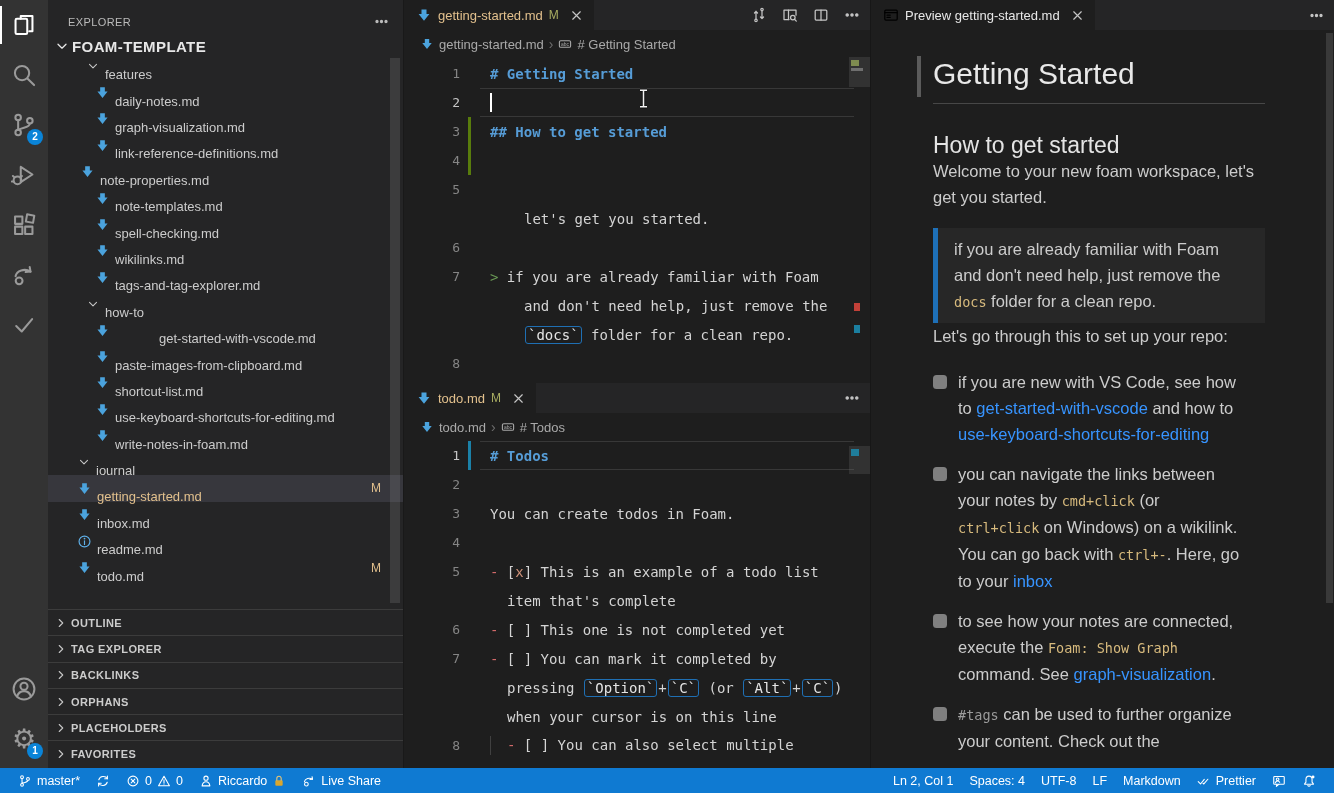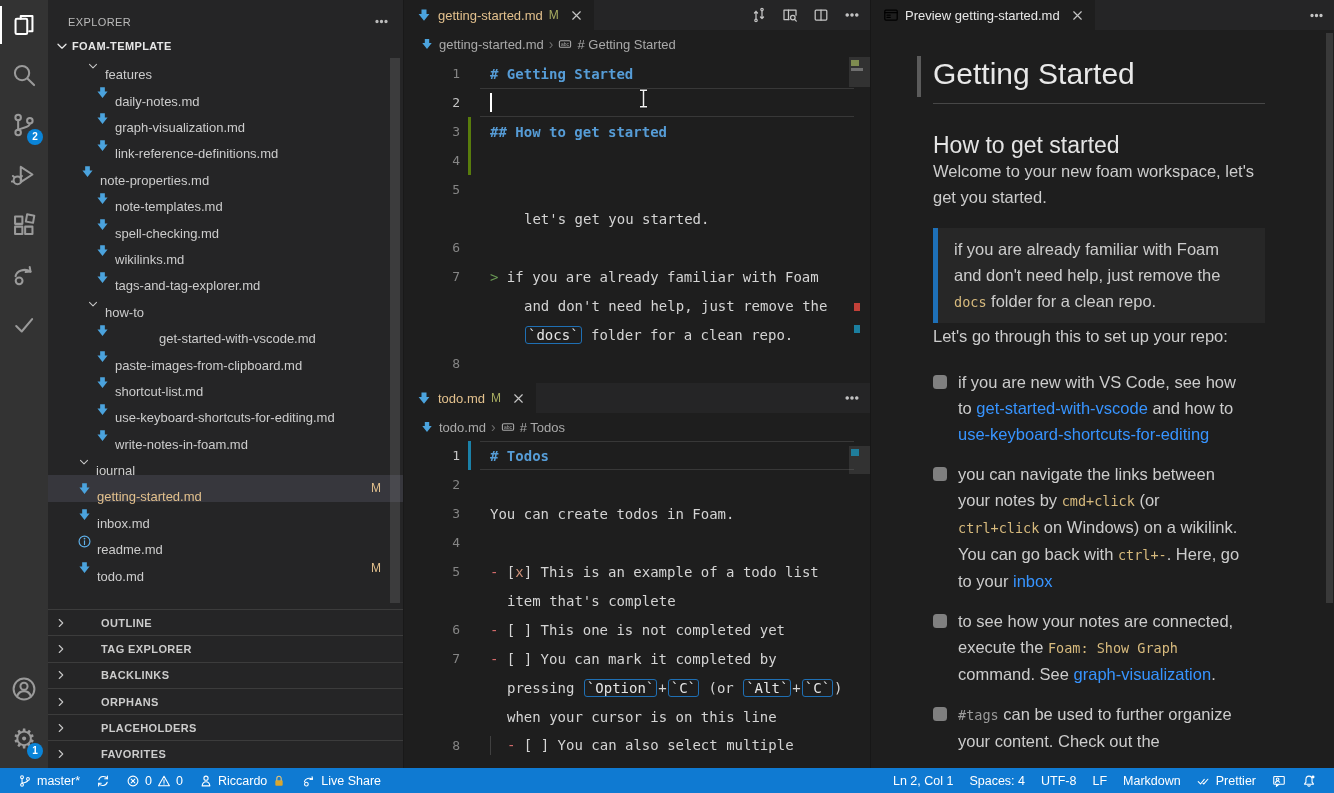--- a/index.html
+++ b/index.html
@@ -15,30 +15,30 @@
   .act-bottom { position:absolute; bottom:4px; left:0; width:48px; }
   .act-badge { position:absolute; right:5px; bottom:5px; min-width:16px; height:16px; border-radius:8px;
                background:#0a84d8; color:#fff; font-size:10px; line-height:16px; text-align:center; font-weight:bold; }
   .gear-glyph { font-size:27px; line-height:1; }
 
   
   .sidebar { position:absolute; left:48px; top:0; width:355px; height:768px; background:#252526; overflow:hidden; }
   .sb-head { height:35px; display:flex; align-items:center; justify-content:space-between; padding:8px 14px 0 20px; }
   .sb-title { font-size:11px; color:#bbbbbb; letter-spacing:.4px; }
   .ws-row { height:22px; display:flex; align-items:center; padding-left:6px; color:#e7e7e7; }
-  .ws-label { font-size:11px; font-weight:bold; letter-spacing:.4px; margin-left:2px; }
+  .ws-label { font-size:15px; font-weight:bold; letter-spacing:.4px; margin-left:2px; }
   .tree { position:absolute; left:0; top:53px; width:355px; }
   .trow { position:relative; height:26.4px; display:flex; align-items:center; font-size:13px; color:#cccccc; cursor:pointer; }
   .trow.sel { background:#37373d; color:#e2c08d; }
   .trow .lbl { margin-left:5px; white-space:nowrap; overflow:hidden;margin-top:17px; }
   .trow .fbadge { position:absolute; right:22px; color:#e2c08d; font-size:12px; }
   .chev { color:#c5c5c5; display:inline-flex; }
   .sb-scroll { position:absolute; right:3px; top:58px; width:10px; height:545px; background:rgba(121,121,121,.28); }
   .sections { position:absolute; left:0; top:609px; width:355px; }
-  .sec-row { height:26.3px; display:flex; align-items:center; border-top:1px solid #3c3c3c; padding-left:6px; color:#cccccc;gap:30px; }
+  .sec-row { height:26.3px; display:flex; align-items:center; border-top:1px solid #3c3c3c; padding-left:6px; color:#cccccc; }
   .sec-row .s-lbl { font-size:11px; font-weight:bold; letter-spacing:.4px; margin-left:3px; }
 
   
   .egroup { position:absolute; background:#1e1e1e; border-left:1px solid #191919; }
   #eg1 { left:403px; top:0; width:467px; height:383px; }
   #eg2 { left:403px; top:383px; width:467px; height:385px; }
   .tabstrip { height:30px; background:#252526; display:flex; align-items:stretch; position:relative; }
   .tab { display:flex; align-items:center; gap:6px; padding:0 10px 0 12px; background:#1e1e1e; font-size:13px; }
   .tab .tlabel { color:#e2c08d; }
   .tab .tlabel.plain { color:#e7e7e7; }

